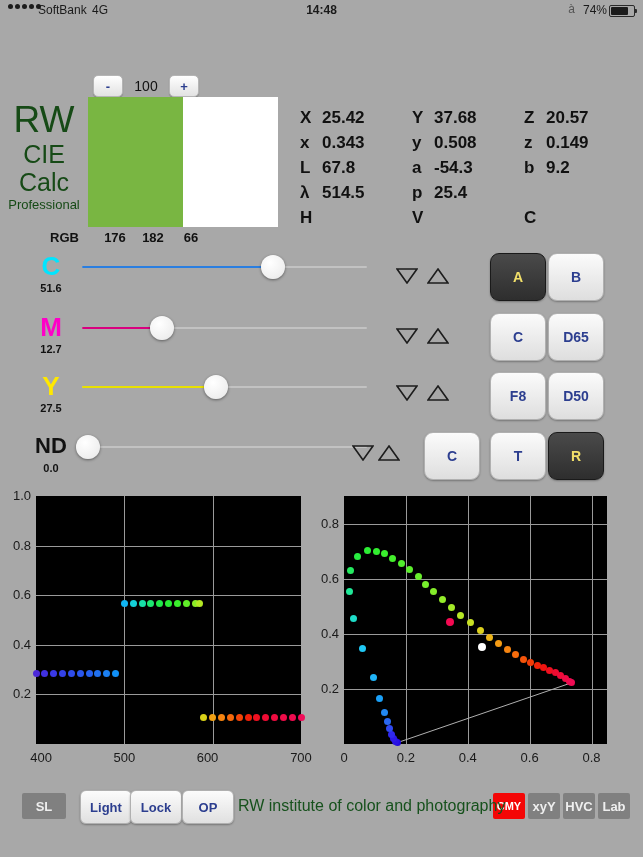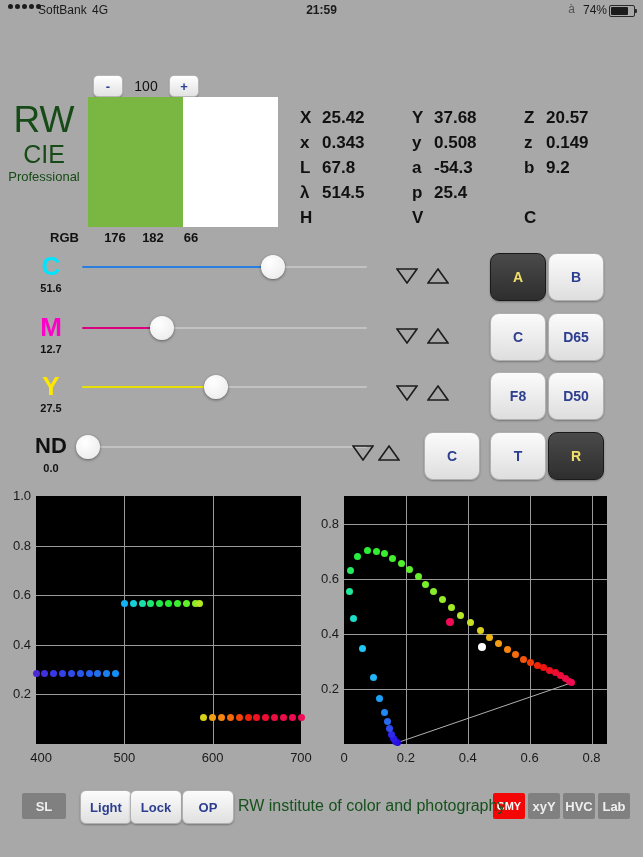--- a/index.html
+++ b/index.html
@@ -111,37 +111,38 @@
 <div id="statusbar">
   <span class="dots">
       <i></i>
       <i></i>
       <i></i>
       <i></i>
       <i></i>
     </span>
   <span class="carrier">SoftBank</span>
   <span class="net">4G</span>
-  <span class="clock">21:59</span>
+  <span class="clock">14:48</span>
   <span class="bt">à</span>
   <span class="batt-pct">74%</span>
   <span class="batt">
       <i></i>
     </span>
 </div>
 
 <div id="stepper">
   <div class="step-btn">-</div>
   <div class="val">100</div>
   <div class="step-btn">+</div>
 </div>
 
 <div id="logo" style="color: rgb(22, 74, 22);">
   <div class="l1">RW</div>
   <div class="l2">CIE</div>
+  <div class="l3">Calc</div>
   <div class="l4">Professional</div>
 </div>
 
 <div id="swatch">
   <div class="half" id="swatch-left" style="background: rgb(121, 182, 66);"></div>
   <div class="half" id="swatch-right" style="background: rgb(255, 255, 255);"></div>
 </div>
 <div id="rgbrow">
   <span class="lbl">RGB</span>
   <span class="v">176</span>
@@ -331,21 +332,21 @@
       <div class="dot" style="width: 7px; height: 7px; left: 208.5px; top: 218.46px; background: rgb(240, 32, 8);"></div>
       <div class="dot" style="width: 7px; height: 7px; left: 217.333px; top: 218.46px; background: rgb(240, 16, 32);"></div>
       <div class="dot" style="width: 7px; height: 7px; left: 226.167px; top: 218.46px; background: rgb(238, 12, 52);"></div>
       <div class="dot" style="width: 7px; height: 7px; left: 235px; top: 218.46px; background: rgb(238, 12, 64);"></div>
       <div class="dot" style="width: 7px; height: 7px; left: 243.833px; top: 218.46px; background: rgb(238, 12, 72);"></div>
       <div class="dot" style="width: 7px; height: 7px; left: 252.667px; top: 218.46px; background: rgb(238, 12, 80);"></div>
       <div class="dot" style="width: 7px; height: 7px; left: 261.5px; top: 218.46px; background: rgb(240, 12, 88);"></div>
     </div>
     <div class="axlabel" style="left: 20px; top: 254px; width: 32px; text-align: right;">400</div>
     <div class="axlabel" style="left: 108.333px; top: 254px; width: 32px; text-align: center;">500</div>
-    <div class="axlabel" style="left: 196.667px; top: 254px; width: 32px; text-align: center;">600</div>
+    <div class="axlabel" style="left: 196.667px; top: 254px; width: 32px; text-align: left;">600</div>
     <div class="axlabel" style="left: 285px; top: 254px; width: 32px; text-align: center;">700</div>
     <div class="axlabel" style="left: 0px; top: 190.4px; width: 31px; text-align: right;">0.2</div>
     <div class="axlabel" style="left: 0px; top: 140.8px; width: 31px; text-align: right;">0.4</div>
     <div class="axlabel" style="left: 0px; top: 91.2px; width: 31px; text-align: right;">0.6</div>
     <div class="axlabel" style="left: 0px; top: 41.6px; width: 31px; text-align: right;">0.8</div>
     <div class="axlabel" style="left: 0px; top: -8px; width: 31px; text-align: right;">1.0</div>
   </div>
 <div id="chart1" class="chart-wrap" style="left: 318px; top: 496px; width: 323px; height: 288px;">
     <div class="plot" style="left: 26px; top: 0px; width: 263px; height: 248px; background: rgb(0, 0, 0);">
       <div class="gline" style="left: 62px; top: 0px; width: 1px; height: 248px;"></div>

